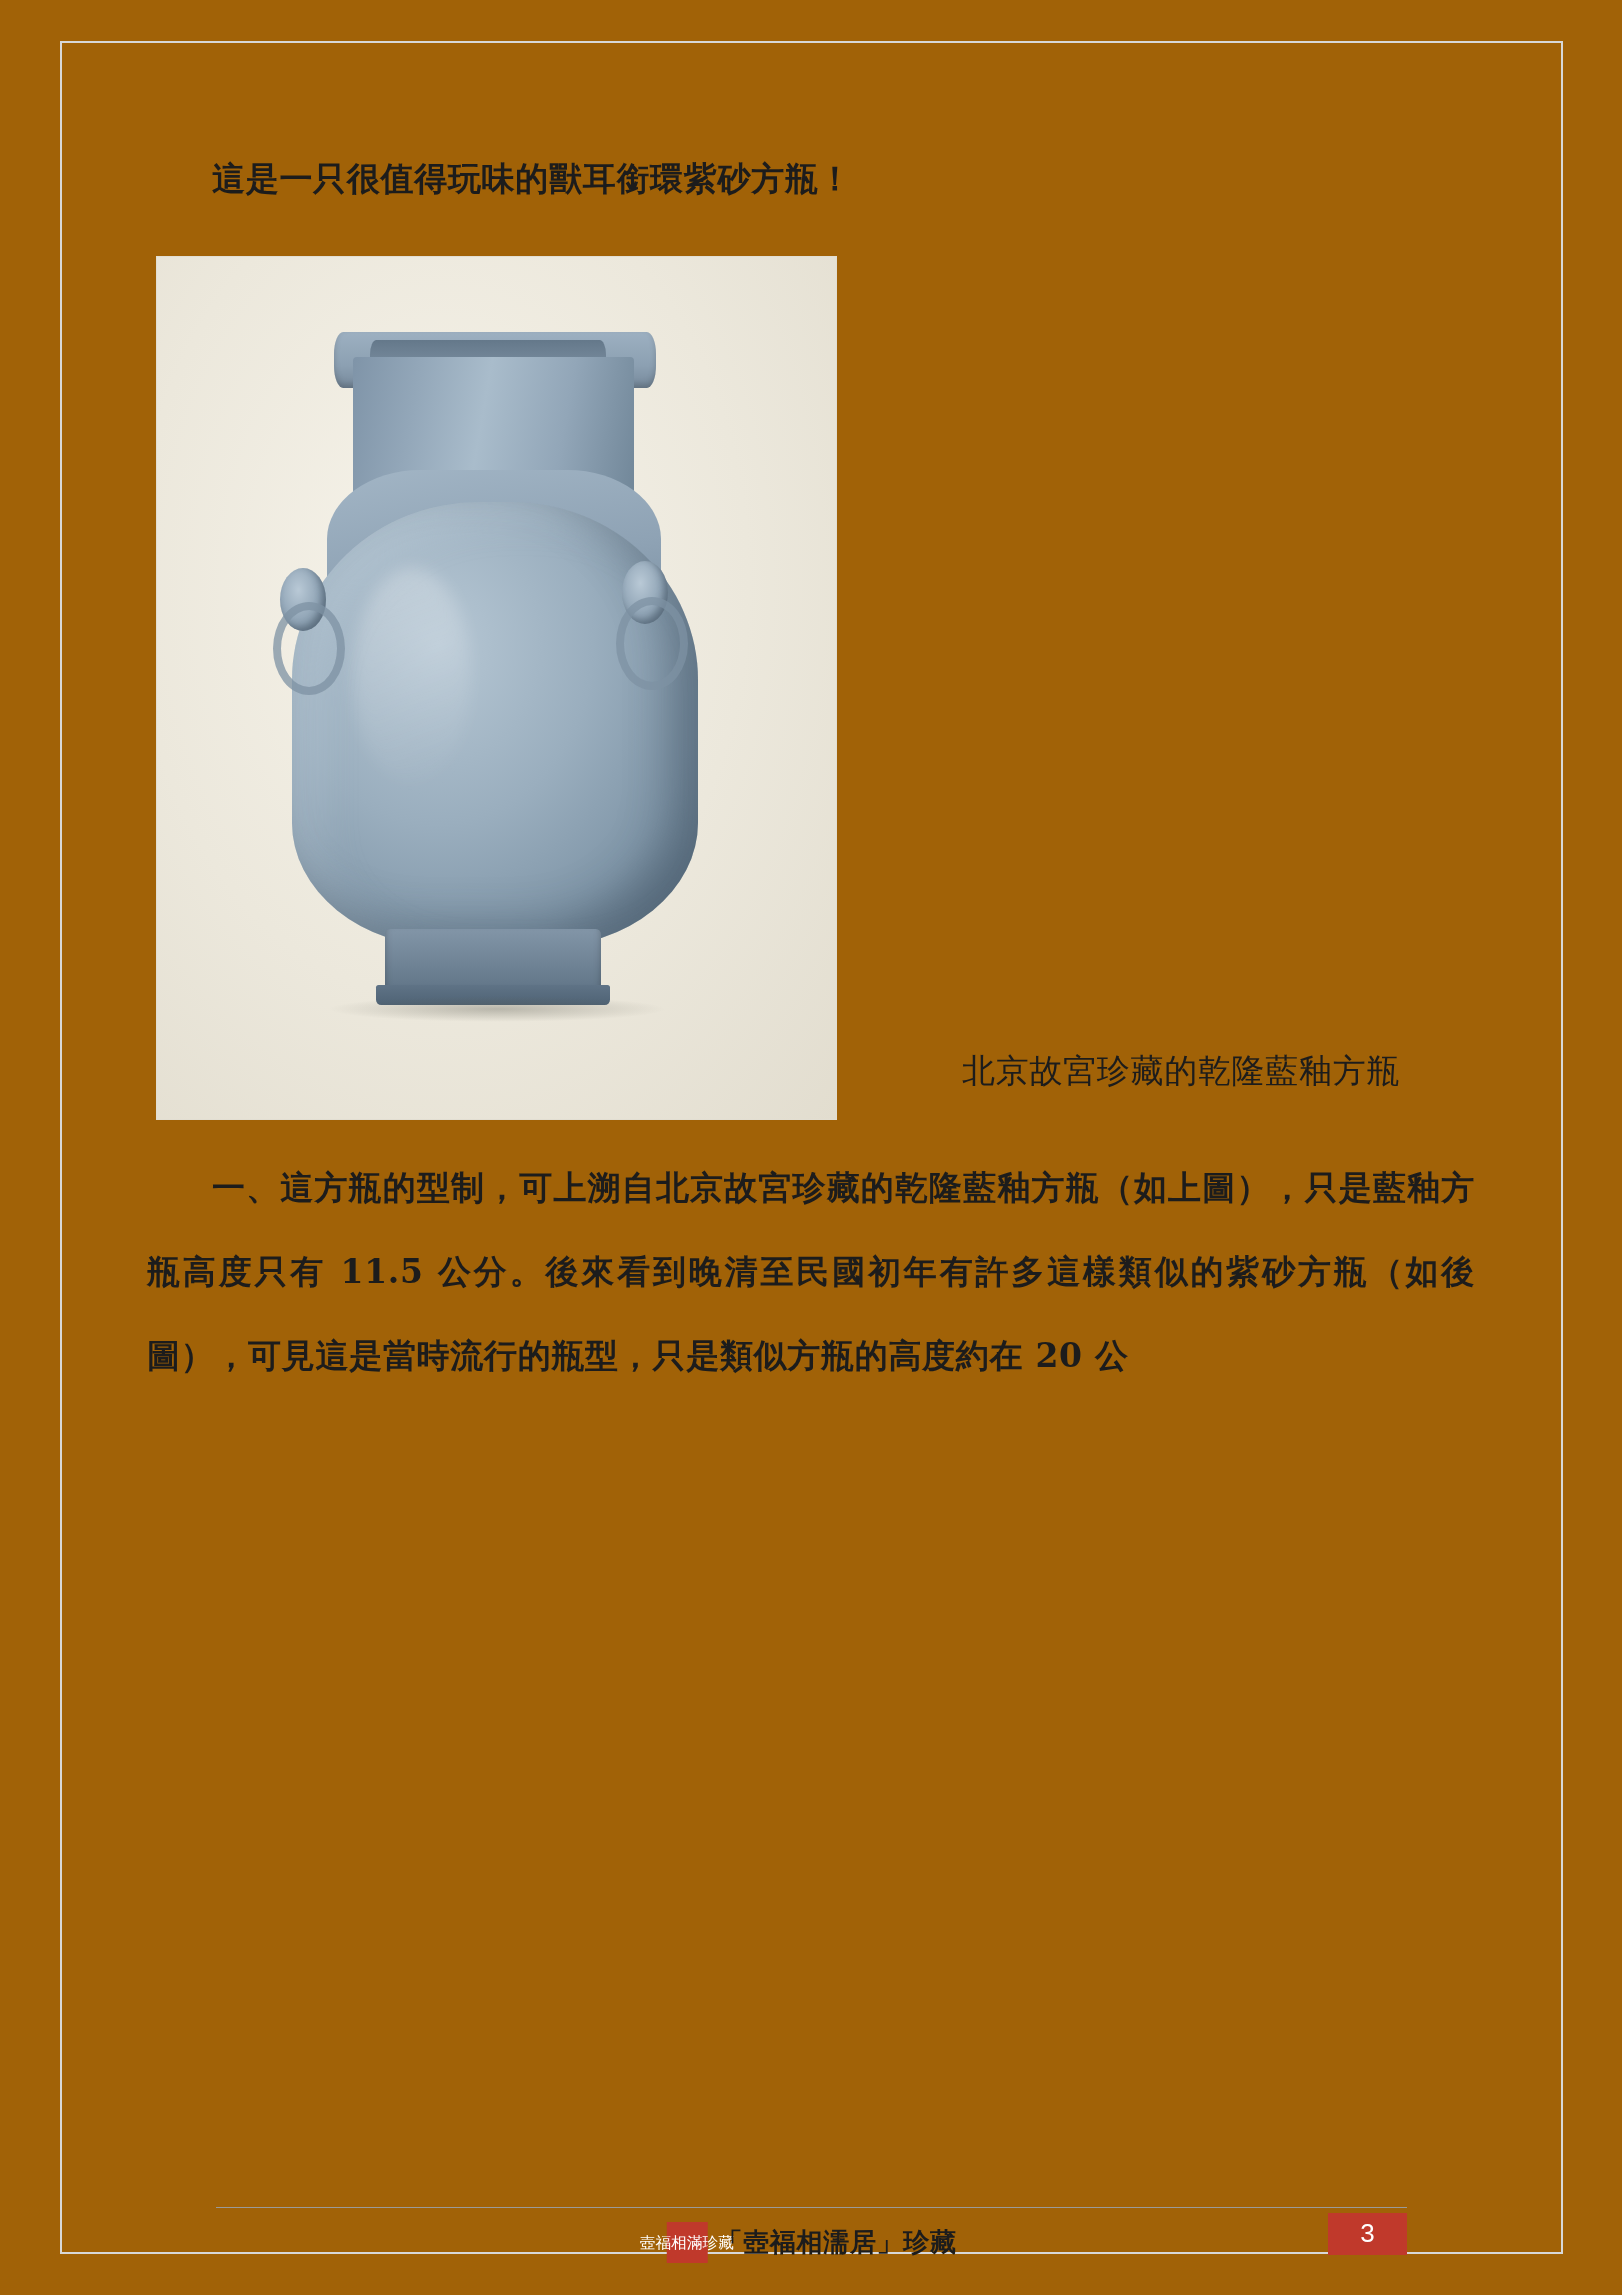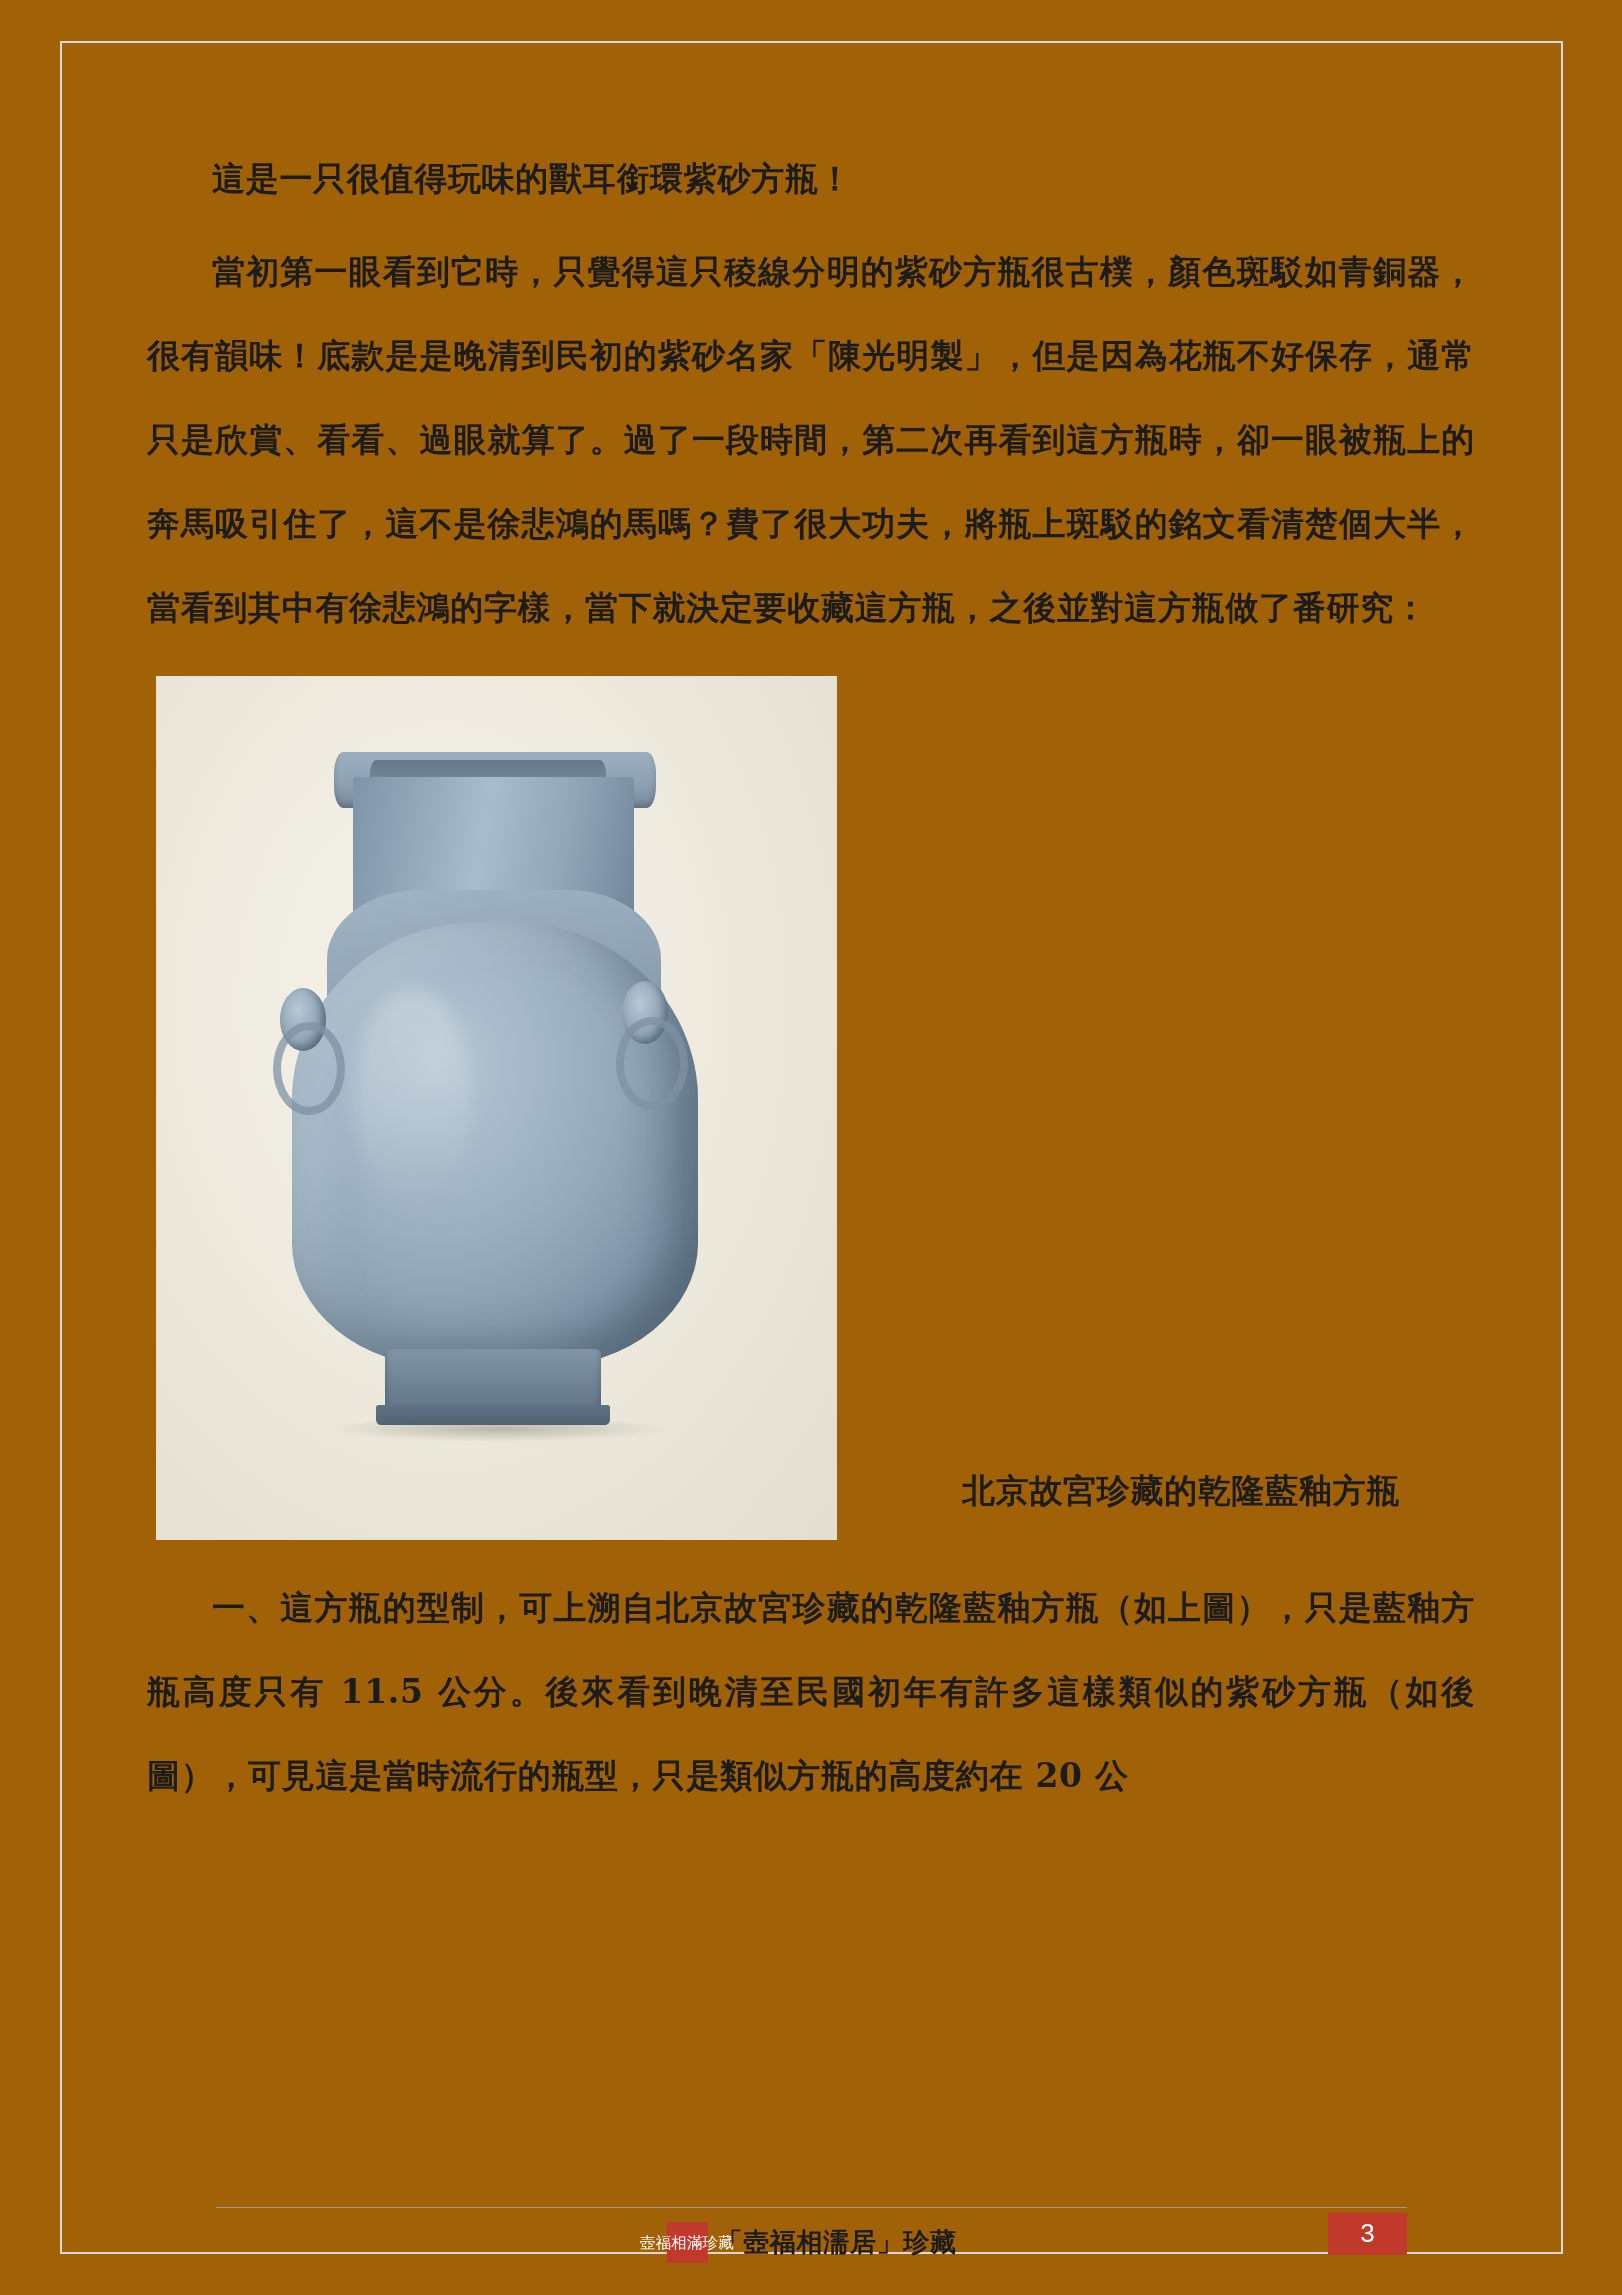--- a/index.html
+++ b/index.html
@@ -188,21 +188,21 @@
     width: 340px;
     height: 26px;
     background: radial-gradient(ellipse at center, rgba(90,90,80,0.35) 0%, rgba(90,90,80,0) 70%);
   }
   .figure-caption {
     position: absolute;
     left: 815px;
     top: 793px;
     font-family: "DejaVu Serif", "Liberation Serif", serif;
     font-size: 33px;
-    font-weight: 700;
+    font-weight: 400;
     color: #1c1c1c;
     letter-spacing: 0.7px;
     white-space: nowrap;
   }
   
   .footer {
     position: absolute;
     left: 216px;
     right: 216px;
     bottom: 85px;
@@ -270,21 +270,20 @@
 <body>
 
 <div class="page">
 
   <div class="page-frame"></div>
 
   <div class="content">
 
     <p class="para first-line-indent">這是一只很值得玩味的獸耳銜環紫砂方瓶！</p>
     <div class="para-gap"></div>
-    <p class="para first-line-indent">當初第一眼看到它時，只覺得這只稜線分明的紫砂方瓶很古樸，顏色斑駁如青銅器，很有韻味！底款是是晚清到民初的紫砂名家「陳光明製」，但是因為花瓶不好保存，通常只是欣賞、看看、過眼就算了。過了一段時間，第二次再看到這方瓶時，卻一眼被瓶上的奔馬吸引住了，這不是徐悲鴻的馬嗎？費了很大功夫，將瓶上斑駁的銘文看清楚個大半，當看到其中有徐悲鴻的字樣，當下就決定要收藏這方瓶，之後並對這方瓶做了番研究：</p>
 
     <div class="figure-block">
 
       <div class="vase-photo">
         <div class="bg-grad"></div>
         <div class="vase">
           <div class="v-rim"></div>
           <div class="v-rim-inner"></div>
           <div class="v-neck"></div>
           <div class="v-shoulder"></div>

